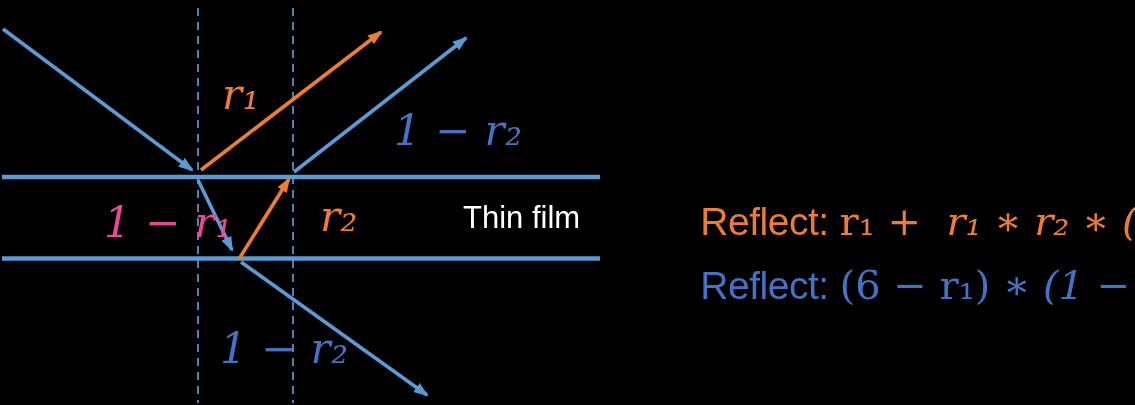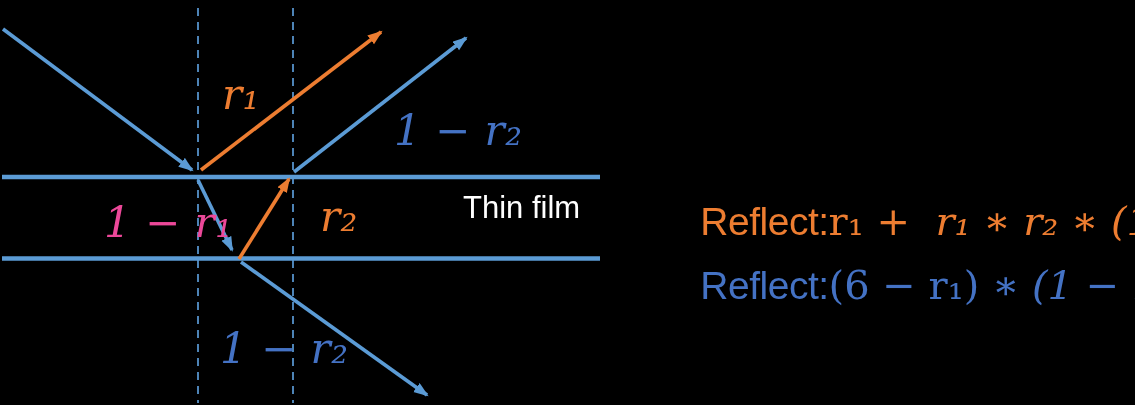--- a/index.html
+++ b/index.html
@@ -5,21 +5,21 @@
   html,body{margin:0;padding:0;background:#000;}
   body{width:1135px;height:405px;position:relative;overflow:hidden;
        font-family:"Liberation Sans",sans-serif;}
   .stage{position:absolute;left:0;top:0;width:1135px;height:405px;text-decoration:underline;}
   #diagram-svg{position:absolute;left:0;top:0;}
   .dlabel{position:absolute;line-height:1;white-space:pre;}
   .math{font-family:"DejaVu Serif",serif;font-style:italic;font-size:42px;
         letter-spacing:0.5px;}
   .plain{font-family:"Liberation Sans",sans-serif;font-size:31px;font-weight:400;}
   .formula{position:absolute;white-space:pre;line-height:1.1;font-size:39px;}
-  .f-label{font-family:"Liberation Sans",sans-serif;
+  .f-label{font-family:"Liberation Sans",sans-serif;margin-right:11px;
            letter-spacing:-0.5px;}
   .f-expr{font-family:"DejaVu Serif",serif;font-size:40px;text-align:right;}
   .f-roman{font-style:normal;}
   .f-italic{font-style:italic;}
   #reflect-formula{left:657px;top:156px;}
   #refract-formula{left:657px;top:220px;}
 </style>
 </head>
 <body style="background: rgb(0, 0, 0);">
 
@@ -43,21 +43,21 @@
       <line x1="239" y1="259" x2="289" y2="179" stroke="#ED7D31" stroke-width="3.6" marker-end="url(#arrow-orange)"></line>
       <line x1="294" y1="172" x2="466" y2="38" stroke="#5B9BD5" stroke-width="3.6" marker-end="url(#arrow-blue)"></line>
       <line x1="241" y1="262" x2="427" y2="395" stroke="#5B9BD5" stroke-width="3.6" marker-end="url(#arrow-blue)"></line>
     </svg>
   <div id="labels">
       <div class="dlabel math" style="left: 222px; top: 74px; color: rgb(237, 125, 49);">r₁</div>
       <div class="dlabel math" style="left: 394px; top: 110px; color: rgb(68, 114, 196);">1 − r₂</div>
       <div class="dlabel math" style="left: 104px; top: 202px; color: #ec4899;">1 − r₁</div>
       <div class="dlabel math" style="left: 276px; top: 196px; color: rgb(237, 125, 49); margin-left: 44px;">r₂</div>
       <div class="dlabel math" style="left: 220px; top: 328px; color: rgb(68, 114, 196);">1 − r₂</div>
-      <div class="dlabel plain" style="left: 463px; top: 192px; color: rgb(255, 255, 255);">Thin film</div>
+      <div class="dlabel plain" style="left: 463px; top: 202px; color: rgb(255, 255, 255);">Thin film</div>
     </div>
 
   <div class="formula" id="reflect-formula" style="color: rgb(237, 125, 49);">
     <span class="f-label">Reflect:</span><span class="f-expr f-roman">r₁ +  </span><span class="f-expr f-italic">r₁ ∗ r₂ ∗ (1 − r₂)</span>
   </div>
 
   <div class="formula" id="refract-formula" style="color: rgb(68, 114, 196);">
     <span class="f-label">Reflect:</span><span class="f-expr f-roman">(6 − r₁) ∗ </span><span class="f-expr f-italic">(1 − r₂)</span>
   </div>
 </div>

